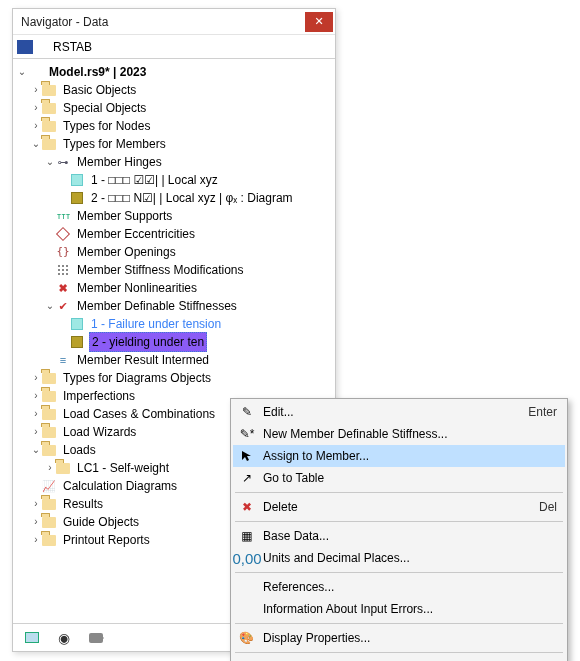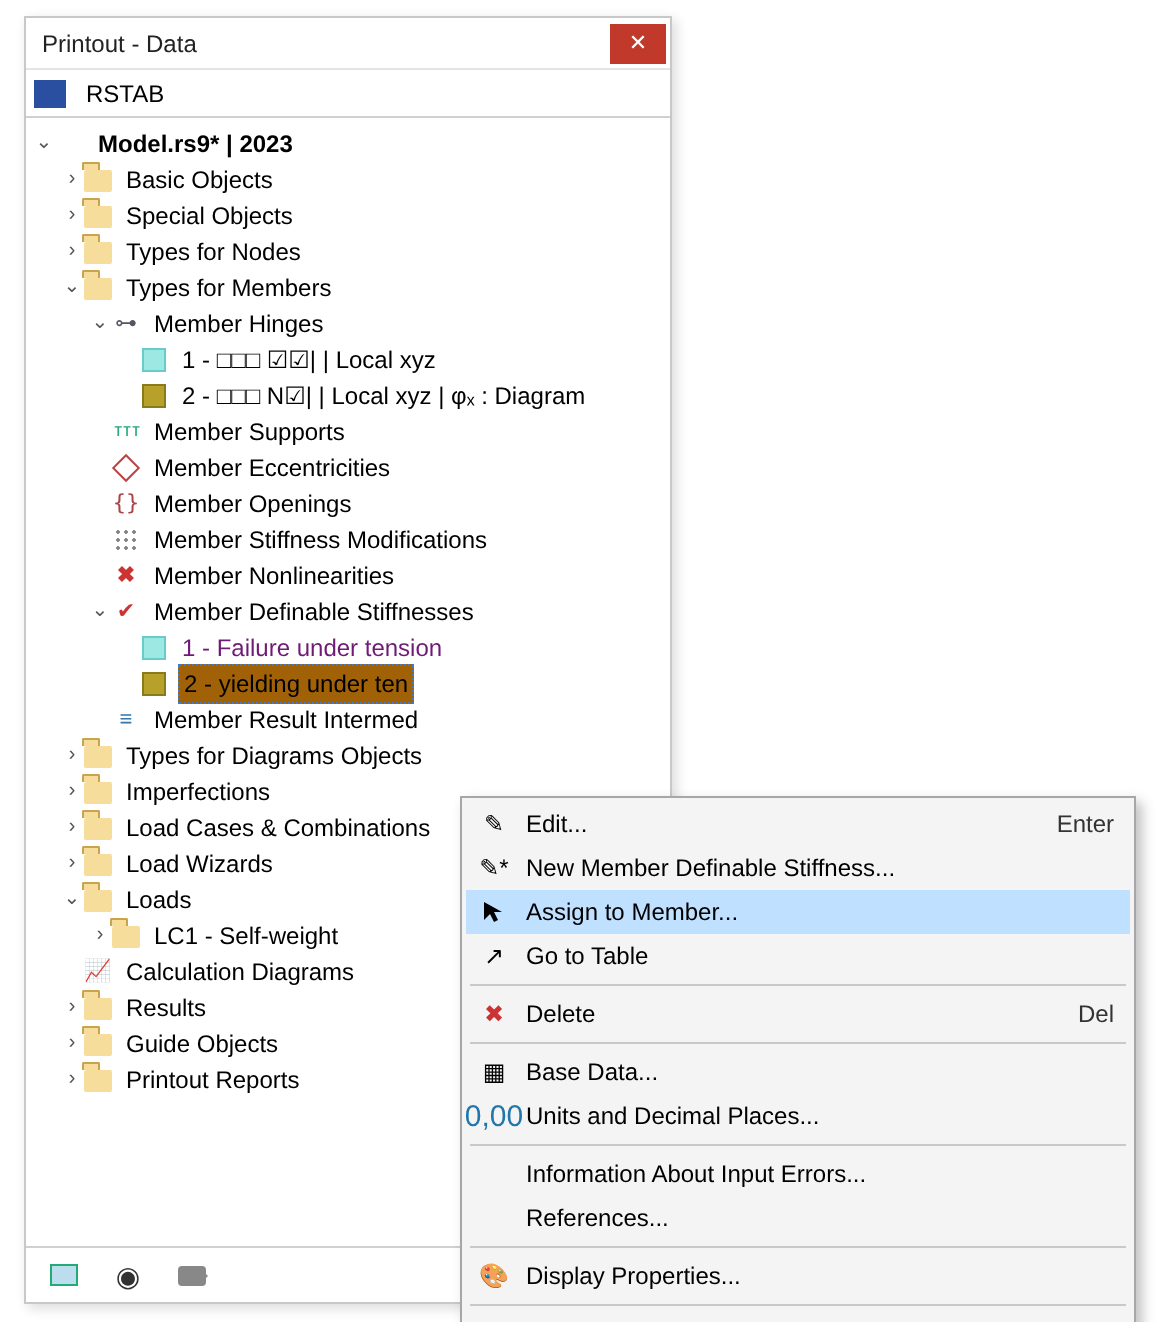--- a/index.html
+++ b/index.html
@@ -40,21 +40,21 @@
     display: flex; align-items: center; justify-content: center;
     font-size: 11px; margin-right: 2px;
     cursor: pointer;
   }
   .tabbar {
     display: flex;
     align-items: center;
     height: 24px;
     border-bottom: 1px solid #d0d0d0;
     padding-left: 4px;
-    gap:4px;
+    gap:14px;
   }
   .tabbar .app-icon {
     width: 16px; height: 14px;
     background: linear-gradient(#2a4ea0,#2a4ea0);
     display:inline-block;
   }
   .tab-label { font-size: 12px; padding: 2px 6px; }
   .tree {
     flex: 1;
     overflow: auto;
@@ -91,26 +91,26 @@
     width:7px; height:3px;
     background:#f6dd9c; border:1px solid #caa44a; border-bottom:none;
     border-radius:1px 1px 0 0;
   }
   .mini-sq { width:12px;height:12px;}
   .mini-sq.cyan{ background:#9ee8e4; border:1px solid #6cc;}
   .mini-sq.olive{ background:#b8a12a; border:1px solid #8a7a1a;}
   .label { padding: 0 2px; }
   .label.bold { font-weight: 600; }
   .label.sel {
-    background: #a16207;
+    background: #8b5cf6;
     border: 1px dotted #3a7bd5;
     padding: 0 2px;
     text-align: center;
   }
-  .label.disabled { color: #701a75; }
+  .label.disabled { color: #3b82f6; }
   .diamond {
     width:10px;height:10px; transform:rotate(45deg);
     border:1px solid #b44; background:#fff;
   }
   .ttt {
     font-family: monospace; font-size:9px; letter-spacing:-1px;
     color:#2a7; width:16px; text-align:center;
   }
   .brace {
     font-family: monospace; font-size:11px; color:#a44; width:16px; text-align:center;
@@ -158,21 +158,21 @@
   .arrow-cursor{
     width:12px;height:12px;
     color:#333;
   }
 </style>
 </head>
 <body>
 
 <div class="panel">
   <div class="titlebar">
-    <span class="title">Printout - Data</span>
+    <span class="title">Navigator - Data</span>
     <div class="close-btn">✕</div>
   </div>
   <div class="tabbar">
     <span class="app-icon"></span>
     <span class="tab-label">RSTAB</span>
   </div>
 
   <div class="tree">
 
     <div class="row">
@@ -419,25 +419,25 @@
     <span class="ctx-ic">▦</span>
     <span class="ctx-label">Base Data...</span>
   </div>
   <div class="ctx-row">
     <span class="ctx-ic" style="font-size:15px;color:#27a">0,00</span>
     <span class="ctx-label">Units and Decimal Places...</span>
   </div>
   <div class="ctx-sep"></div>
   <div class="ctx-row">
     <span class="ctx-ic"></span>
+    <span class="ctx-label">References...</span>
+  </div>
+  <div class="ctx-row">
+    <span class="ctx-ic"></span>
     <span class="ctx-label">Information About Input Errors...</span>
-  </div>
-  <div class="ctx-row">
-    <span class="ctx-ic"></span>
-    <span class="ctx-label">References...</span>
   </div>
   <div class="ctx-sep"></div>
   <div class="ctx-row">
     <span class="ctx-ic">🎨</span>
     <span class="ctx-label">Display Properties...</span>
   </div>
   <div class="ctx-sep"></div>
   <div class="ctx-row">
     <span class="ctx-ic">≡</span>
     <span class="ctx-label">Expand to Default</span>

